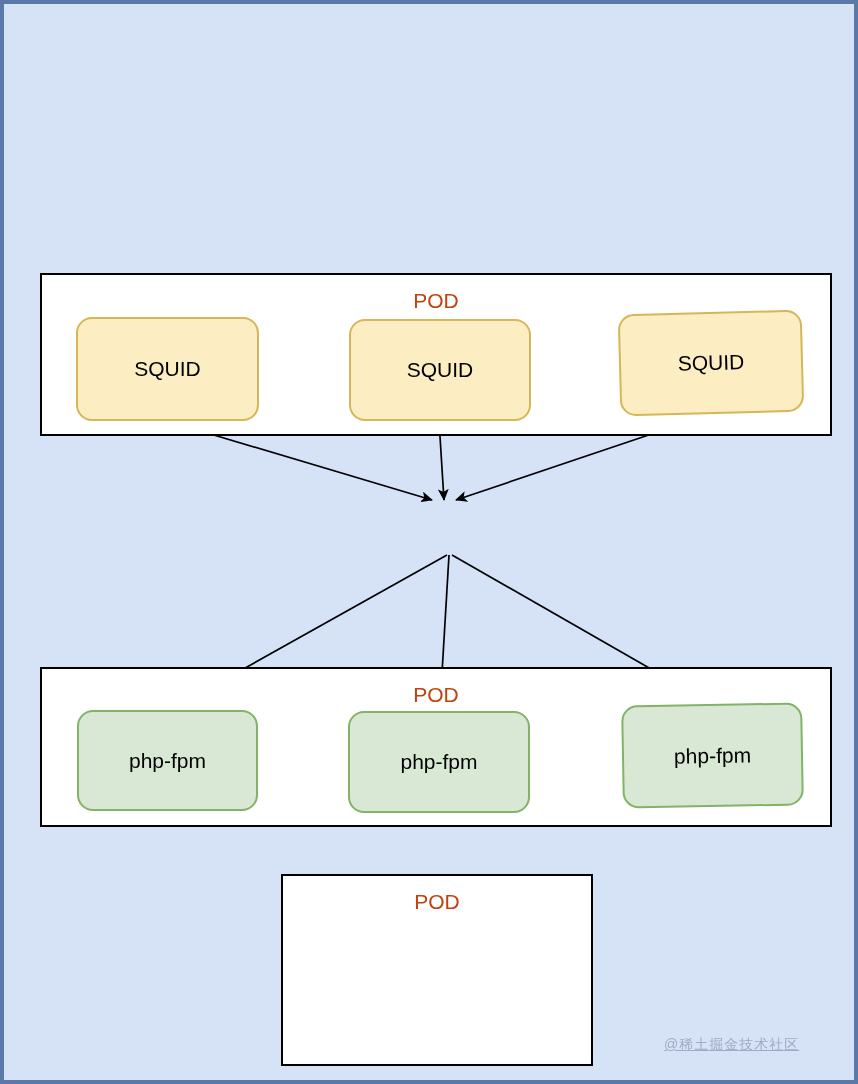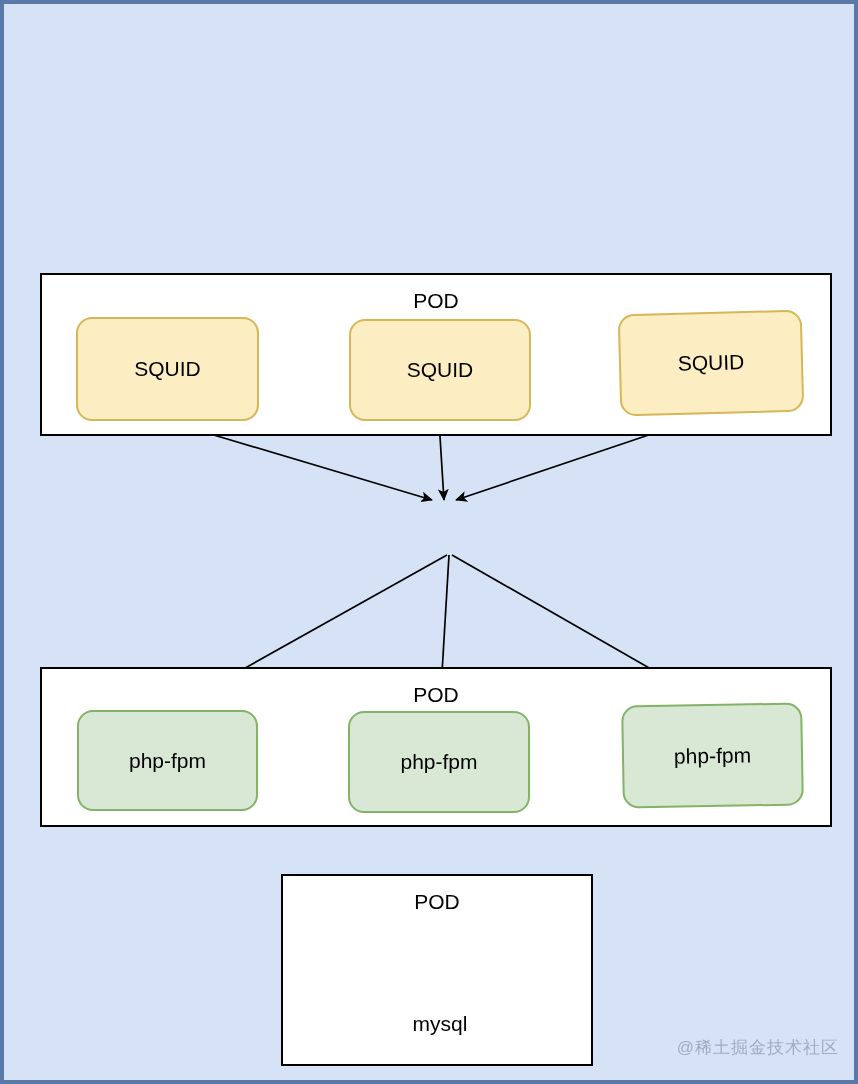--- a/index.html
+++ b/index.html
@@ -17,21 +17,21 @@
     position:absolute;
     box-sizing:border-box;
     background:var(--pod-bg,#ffffff);
     border:2px solid var(--pod-border,#000000);
   }
   .pod-label{
     position:absolute;
     top:14px;left:0;right:0;
     text-align:center;
     font-size:21px;
-    color:#000000;
+    color:#c2410c;
   }
   .pod-top{left:36px;top:269px;width:792px;height:163px;}
   .pod-mid{left:36px;top:663px;width:792px;height:160px;}
   .pod-db{left:277px;top:870px;width:312px;height:192px;}
   .node{
     position:absolute;
     box-sizing:border-box;
     border-radius:16px;
     display:flex;align-items:center;justify-content:center;
     font-size:21px;
@@ -66,24 +66,25 @@
   }
   .db-text{
     position:absolute;
     left:347px;top:1008px;width:178px;
     text-align:center;
     font-size:21px;
   }
   .watermark{
     position:absolute;
     left:660px;top:1032px;width:175px;
-    text-align:right;
-    font-size:17px;
+    text-align:left;
+    font-size:14px;
     color:var(--watermark-color,#9fabc4);
     letter-spacing:1px;
+    text-decoration:underline;
   }
 </style>
 </head>
 <body>
 
 <div class="canvas">
 
   <svg class="edges" viewBox="0 0 858 1084">
     <defs>
       <marker id="ah" markerWidth="13" markerHeight="11" refX="11" refY="5.5" orient="auto" markerUnits="userSpaceOnUse">
@@ -128,17 +129,16 @@
   <div class="node node-php php-2">
     <span>php-fpm</span>
   </div>
   <div class="node node-php php-3">
     <span>php-fpm</span>
   </div>
 
   <div class="pod pod-db">
     <div class="pod-label">POD</div>
   </div>
-  <div class="db-text">mysql</div>
 
   <div class="watermark">@稀土掘金技术社区</div>
 
 </div>
 
 </body></html>

